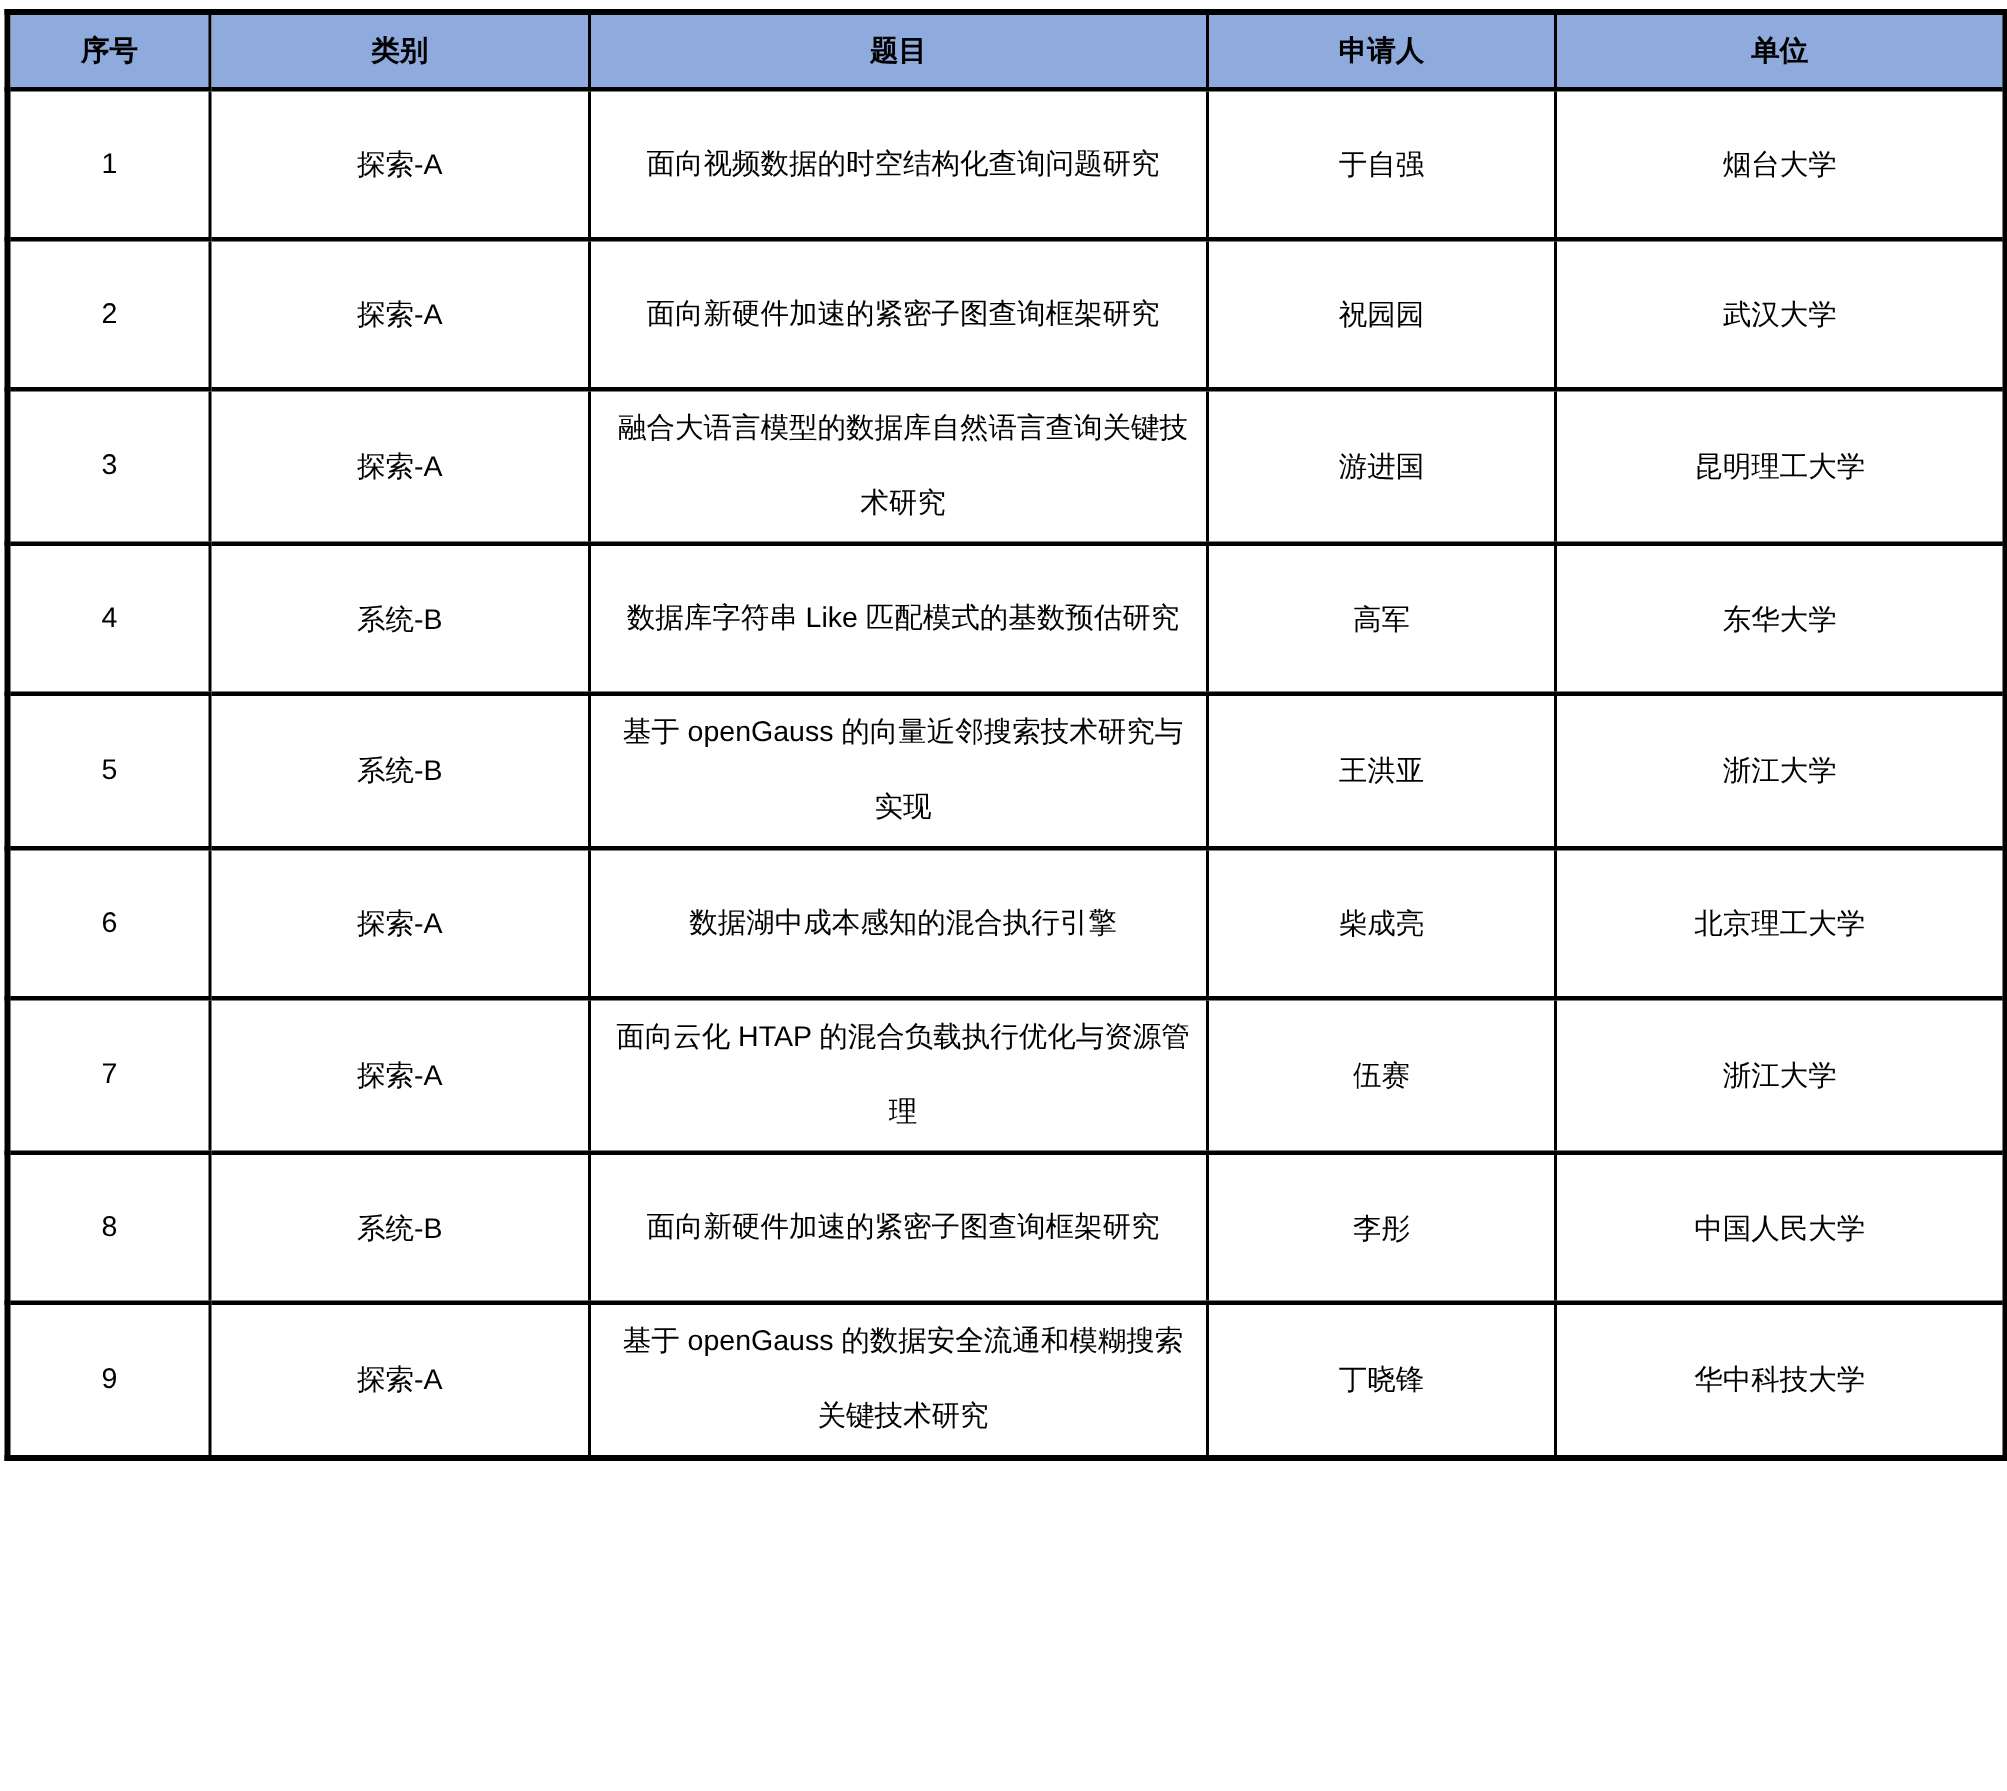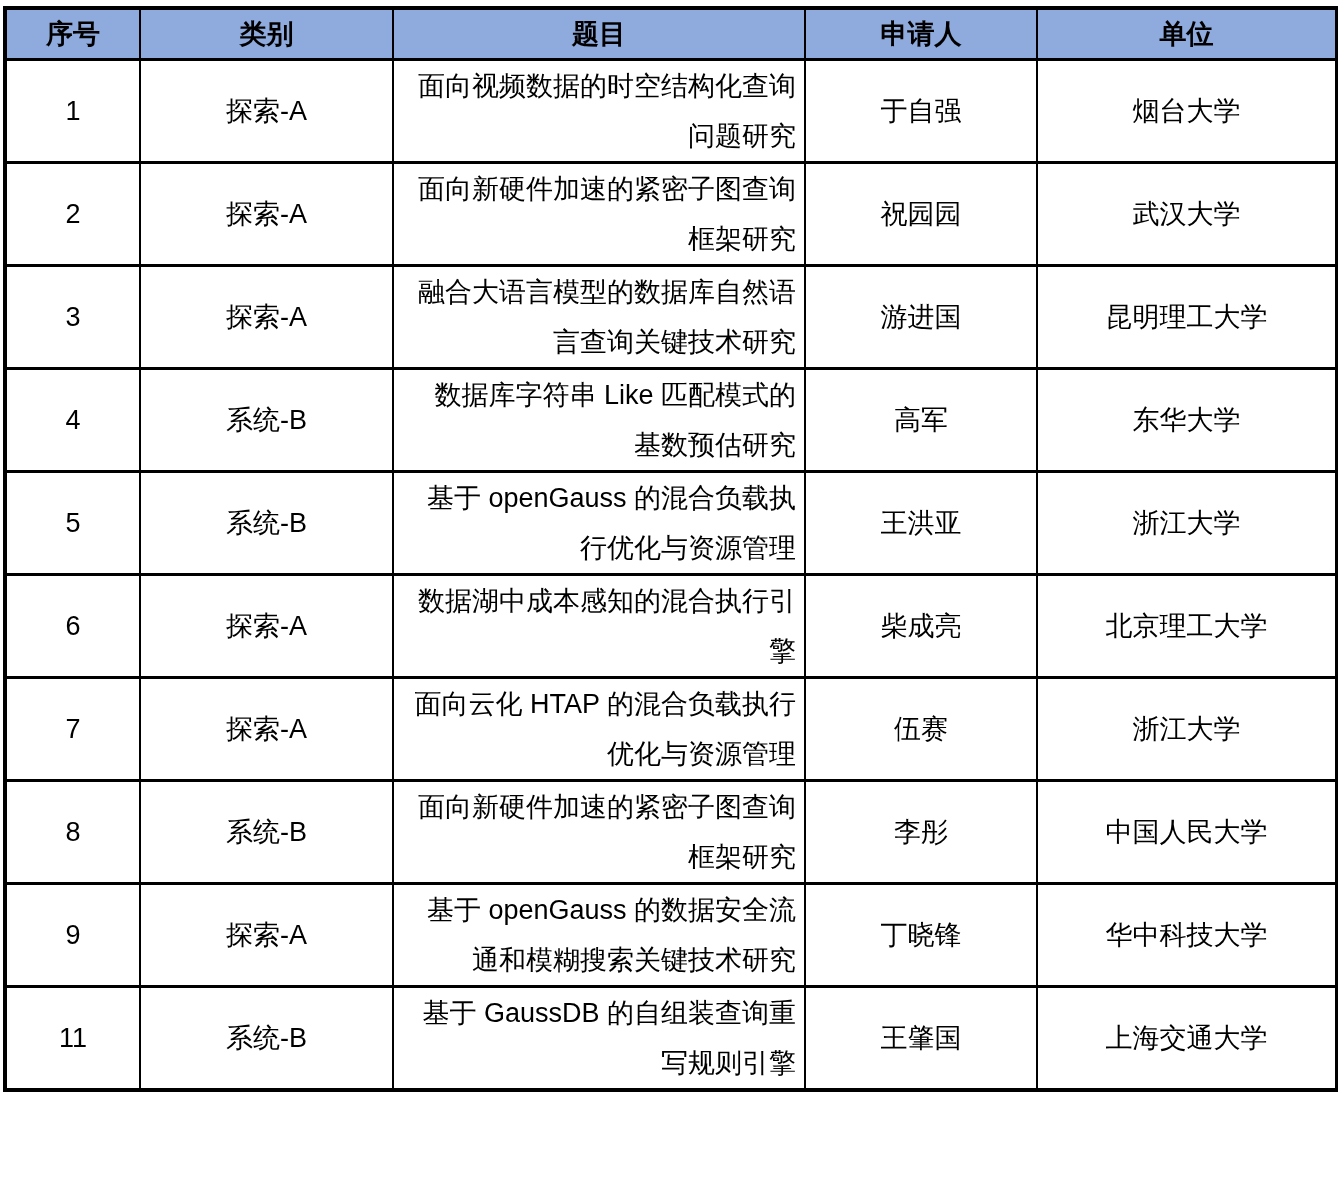--- a/index.html
+++ b/index.html
@@ -25,36 +25,36 @@
   col.c-cat     { width: 253px; }
   col.c-title   { width: 412px; }
   col.c-app     { width: 232px; }
   col.c-aff     { width: 300px; }
   th, td {
     border: 2px solid #000000;
     border-top-width: 3px;
     border-bottom-width: 3px;
     text-align: center;
     vertical-align: middle;
-    font-size: 27px;
+    font-size: 19px;
     overflow: hidden;
   }
   thead th {
     background: #8FAADC;
     font-weight: bold;
     height: 48px;
     padding: 0;
   }
   tbody td {
     height: 97px; 
     background: #ffffff;
     padding: 0 6px;
   }
   tbody td.title-cell {
-    text-align: right;
+    text-align: center;
     padding-left: 14px;
     padding-right: 8px;
     line-height: 50px;
   }
 </style>
 </head>
 <body>
 
 <div class="table-wrap">
   <table class="projects">
@@ -99,21 +99,21 @@
       <tr>
         <td>4</td>
         <td>系统-B</td>
         <td class="title-cell">数据库字符串 Like 匹配模式的基数预估研究</td>
         <td>高军</td>
         <td>东华大学</td>
       </tr>
       <tr>
         <td>5</td>
         <td>系统-B</td>
-        <td class="title-cell">基于 openGauss 的混合负载执行优化与资源管理</td>
+        <td class="title-cell">基于 openGauss 的向量近邻搜索技术研究与实现</td>
         <td>王洪亚</td>
         <td>浙江大学</td>
       </tr>
       <tr>
         <td>6</td>
         <td>探索-A</td>
         <td class="title-cell">数据湖中成本感知的混合执行引擎</td>
         <td>柴成亮</td>
         <td>北京理工大学</td>
       </tr>
@@ -131,22 +131,15 @@
         <td>李彤</td>
         <td>中国人民大学</td>
       </tr>
       <tr>
         <td>9</td>
         <td>探索-A</td>
         <td class="title-cell">基于 openGauss 的数据安全流通和模糊搜索关键技术研究</td>
         <td>丁晓锋</td>
         <td>华中科技大学</td>
       </tr>
-      <tr>
-        <td>11</td>
-        <td>系统-B</td>
-        <td class="title-cell">基于 GaussDB 的自组装查询重写规则引擎</td>
-        <td>王肇国</td>
-        <td>上海交通大学</td>
-      </tr>
     </tbody>
   </table>
 </div>
 
 </body></html>

